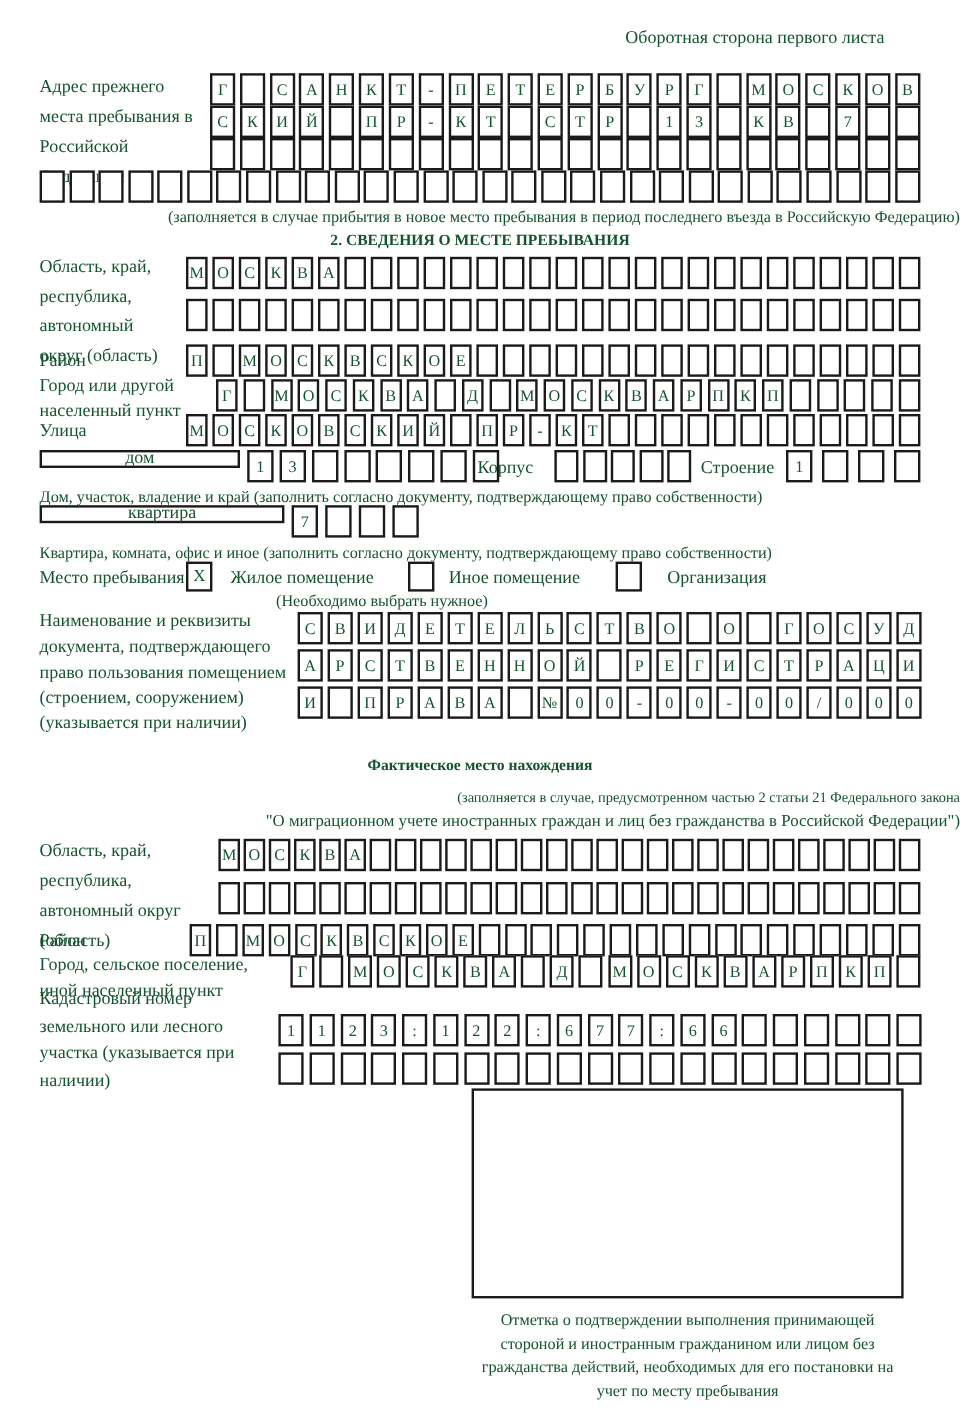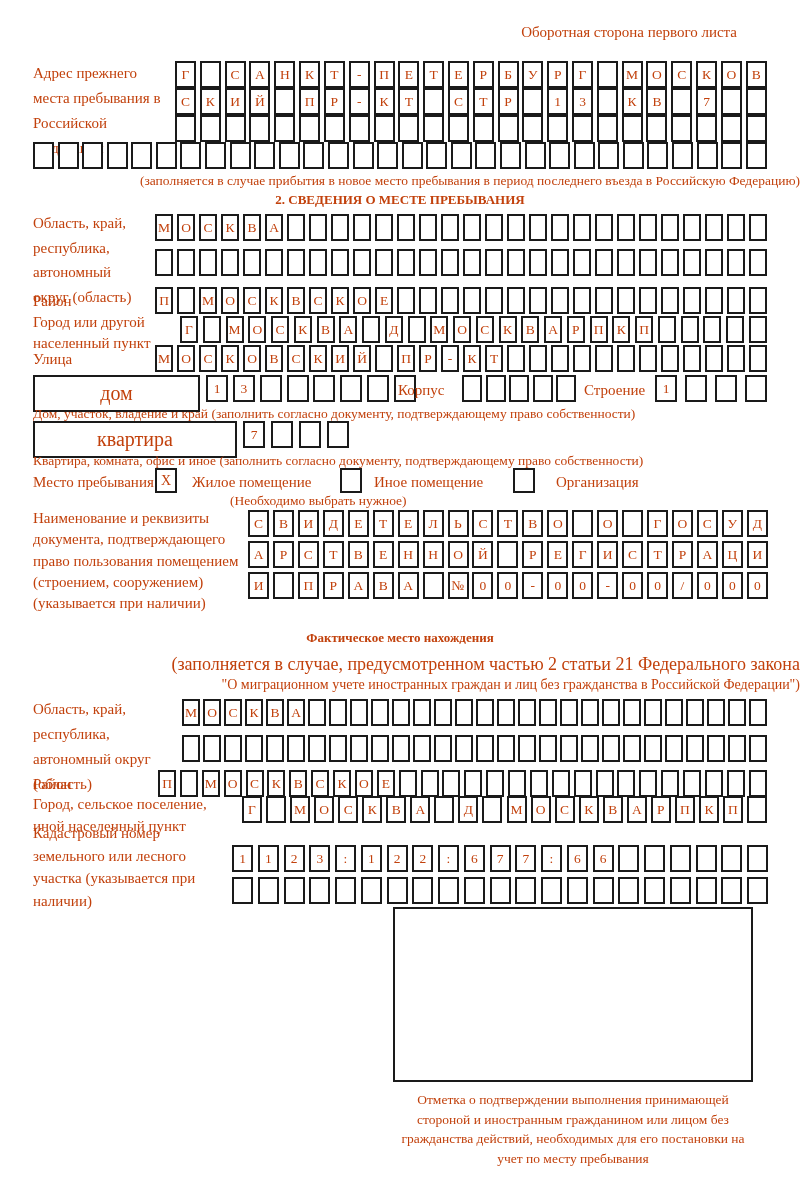--- a/index.html
+++ b/index.html
@@ -1,39 +1,39 @@
 <!DOCTYPE html>
 <html><head>
 <meta charset="utf-8">
 <style>
   html,body{margin:0;padding:0;background:#ffffff;}
   .page{
     position:relative;width:800px;height:1180px;background:#fff;
-    font-family:"Liberation Serif","DejaVu Serif",serif;color:#c2410c;overflow:hidden;
+    font-family:"Liberation Serif","DejaVu Serif",serif;color:#14532d;overflow:hidden;
   }
   .abs{position:absolute;}
   .lbl{font-size:15px;line-height:24px;}
   .cap{font-size:13.5px;line-height:17px;}
   .title-right{font-size:15px;text-align:right;}
   .sec-title{width:100%;text-align:center;font-weight:bold;font-size:13px;}
   .center{width:100%;text-align:right;}
   .boxrow{display:flex;justify-content:space-between;height:27px;}
   .cell{
     box-sizing:border-box;height:27px;border:2px solid #1a1a1a;background:#fff;
     display:flex;align-items:center;justify-content:center;
     font-size:13.5px;font-family:"Liberation Serif","DejaVu Serif",serif;
     flex:0 0 auto;
   }
   .cw21 .cell{width:21px;}
   .cw20 .cell{width:20px;}
   .cw18 .cell{width:18px;}
   .cw22 .cell{width:22px;}
   .bigbox{
-    box-sizing:border-box;border:2px solid #1a1a1a;height:37px;
-    display:flex;align-items:center;justify-content:center;font-size:20px;background:#fff;
+    box-sizing:border-box;border:2px solid #1a1a1a;height:15px;
+    display:flex;align-items:center;justify-content:center;font-size:15px;background:#fff;
   }
   .chk{
     box-sizing:border-box;width:22px;height:25px;border:2px solid #1a1a1a;background:#fff;
     display:flex;align-items:center;justify-content:center;font-size:14px;
   }
   .stamp-rect{box-sizing:border-box;border:2px solid #1a1a1a;background:#fff;}
 </style>
 </head>
 <body>
 
@@ -423,21 +423,21 @@
       <div class="cell">-</div>
       <div class="cell">0</div>
       <div class="cell">0</div>
       <div class="cell">/</div>
       <div class="cell">0</div>
       <div class="cell">0</div>
       <div class="cell">0</div>
     </div>
 
   <div class="abs sec-title" style="top:630px;">Фактическое место нахождения</div>
-  <div class="abs cap center" style="top:656px;font-size:18px;">(заполняется в случае, предусмотренном частью 2 статьи 21 Федерального закона</div>
+  <div class="abs cap center" style="top:656px;font-size:12px;">(заполняется в случае, предусмотренном частью 2 статьи 21 Федерального закона</div>
   <div class="abs cap center" style="top:676px;font-size:14px;">"О миграционном учете иностранных граждан и лиц без гражданства в Российской Федерации")</div>
 
   <div class="abs lbl" style="left:33px;top:697px;width:140px;line-height:25px;">Область, край, республика, автономный округ (область)</div>
   <div class="abs boxrow cw18" style="left:182px;top:699px;width:585px;">
       <div class="cell">М</div>
       <div class="cell">О</div>
       <div class="cell">С</div>
       <div class="cell">К</div>
       <div class="cell">В</div>
       <div class="cell">А</div>

